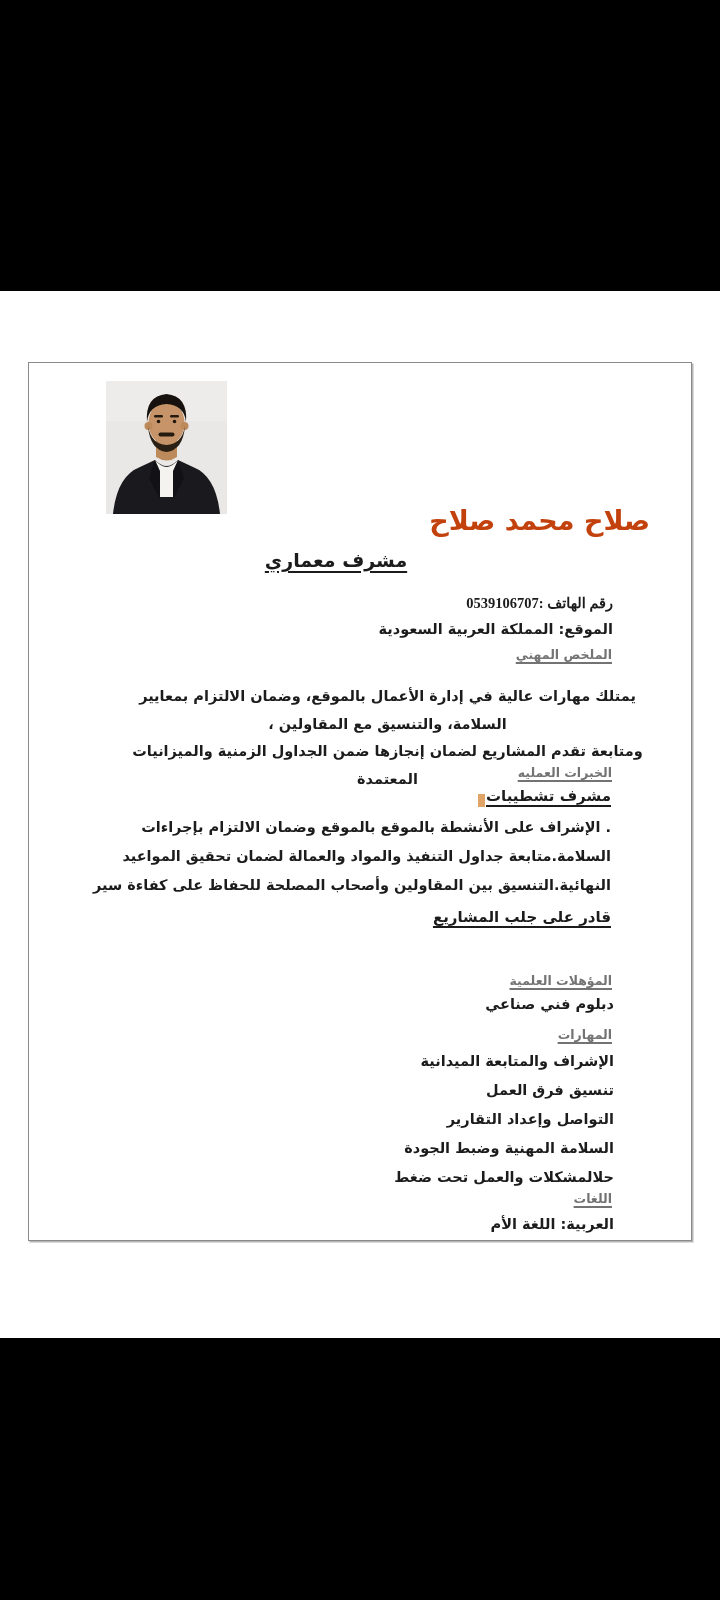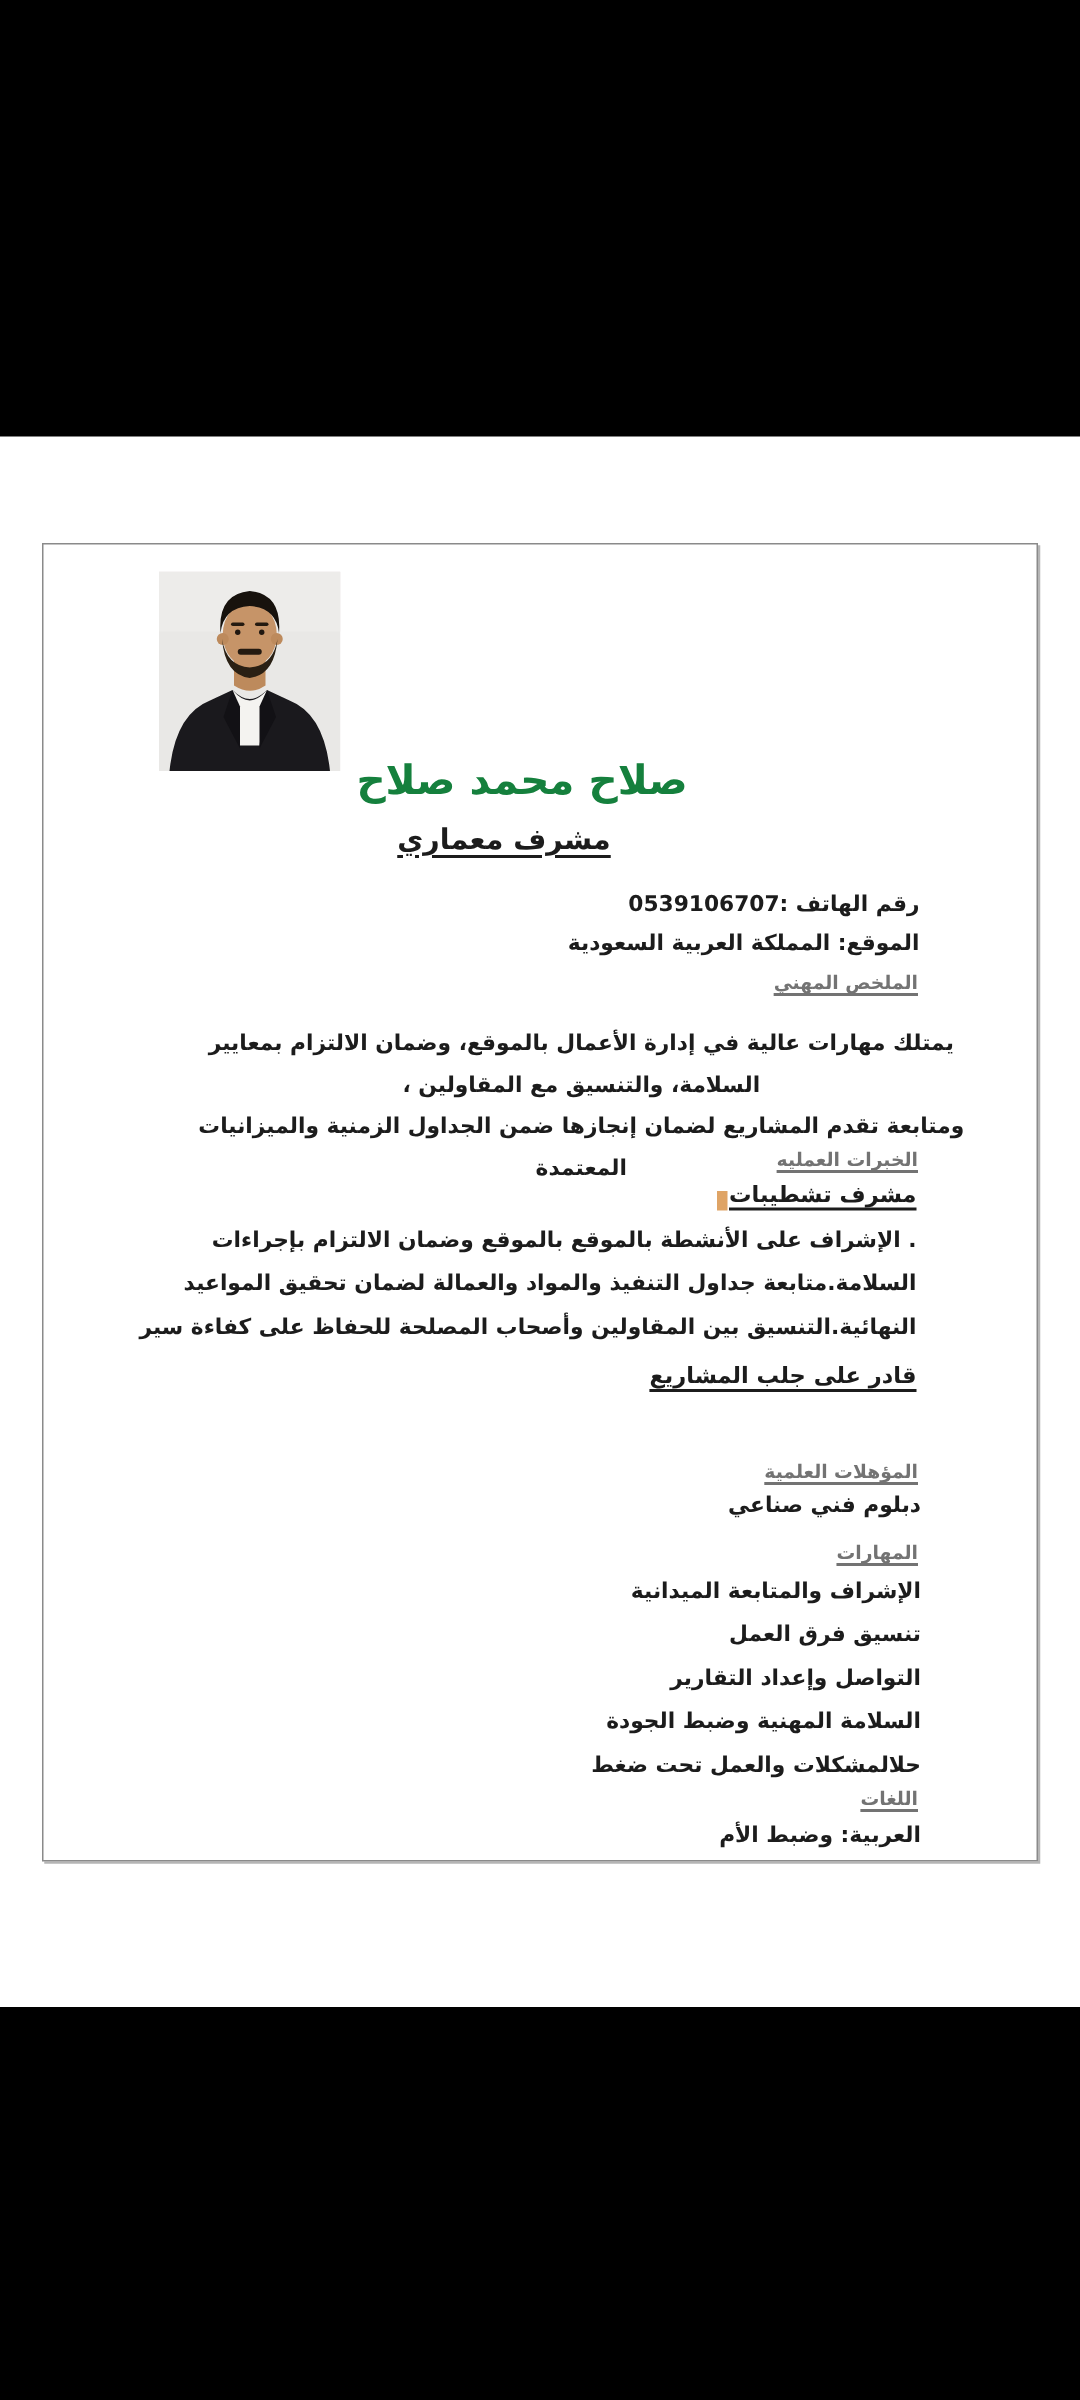--- a/index.html
+++ b/index.html
@@ -14,29 +14,29 @@
   .page{
     position:absolute;left:28px;top:362px;width:662px;height:877px;
     background:#fff;border:1px solid #8a8a8a;
     box-shadow:1.5px 1.5px 0 #b5b5b5;
     direction:rtl;color:#1c1c1c;font-weight:700;
   }
   .photo{
     position:absolute;left:77px;top:18px;width:121px;height:133px;display:block;
   }
   .name-block{
-    position:absolute;left:0;right:24px;top:140px;text-align:center;
-    font-size:27px;letter-spacing:0;line-height:36px;color:#15803d;
+    position:absolute;left:0;right:41px;top:140px;
+    font-size:27px;letter-spacing:0;line-height:36px;color:#c2410c;
   }
   .subtitle-block{
     position:absolute;left:0;right:48px;top:185px;text-align:center;
     font-size:19px;line-height:24px;
     text-decoration:underline;text-decoration-thickness:1.5px;text-underline-offset:4px;
   }
-  .contact-phone{position:absolute;right:78px;top:232px;font-size:14.5px;}
+  .contact-phone{position:absolute;right:78px;top:232px;font-size:14.5px;font-family:Liberation Serif, serif;}
   .contact-location{position:absolute;right:78px;top:258px;font-size:14.5px;}
   .gold-h{
     position:absolute;right:79px;color:#737373;font-size:12.5px;font-weight:700;
     text-decoration:underline;text-decoration-thickness:1.5px;text-underline-offset:3px;
   }
   .h-summary{top:284px;}
   .summary-par{
     position:absolute;left:85px;right:30px;top:320px;text-align:center;
     font-size:14.5px;line-height:27.5px;
   }
@@ -138,15 +138,15 @@
   <div class="gold-h h-skills">المهارات</div>
   <ul class="skills-list">
     <li>الإشراف والمتابعة الميدانية</li>
     <li>تنسيق فرق العمل</li>
     <li>التواصل وإعداد التقارير</li>
     <li>السلامة المهنية وضبط الجودة</li>
     <li>حلالمشكلات والعمل تحت ضغط</li>
   </ul>
 
   <div class="gold-h h-lang">اللغات</div>
-  <div class="lang-item">العربية: وضبط الأم</div>
+  <div class="lang-item">العربية: اللغة الأم</div>
 
 </div>
 
 </body></html>

